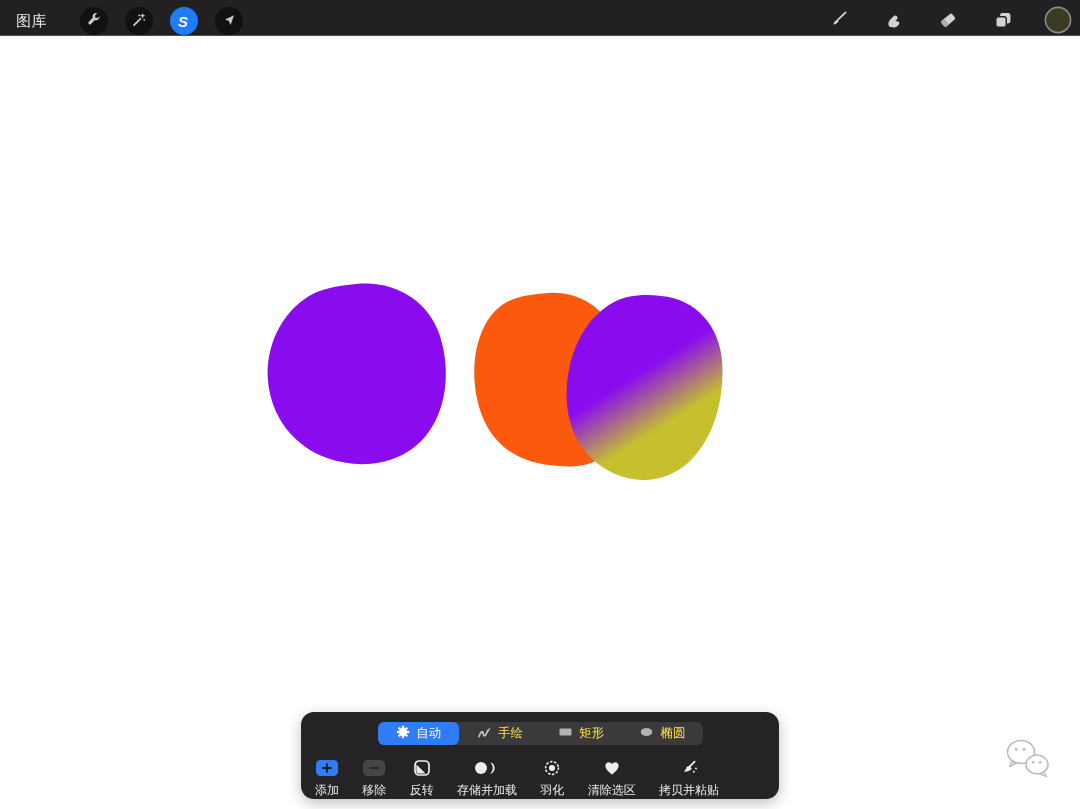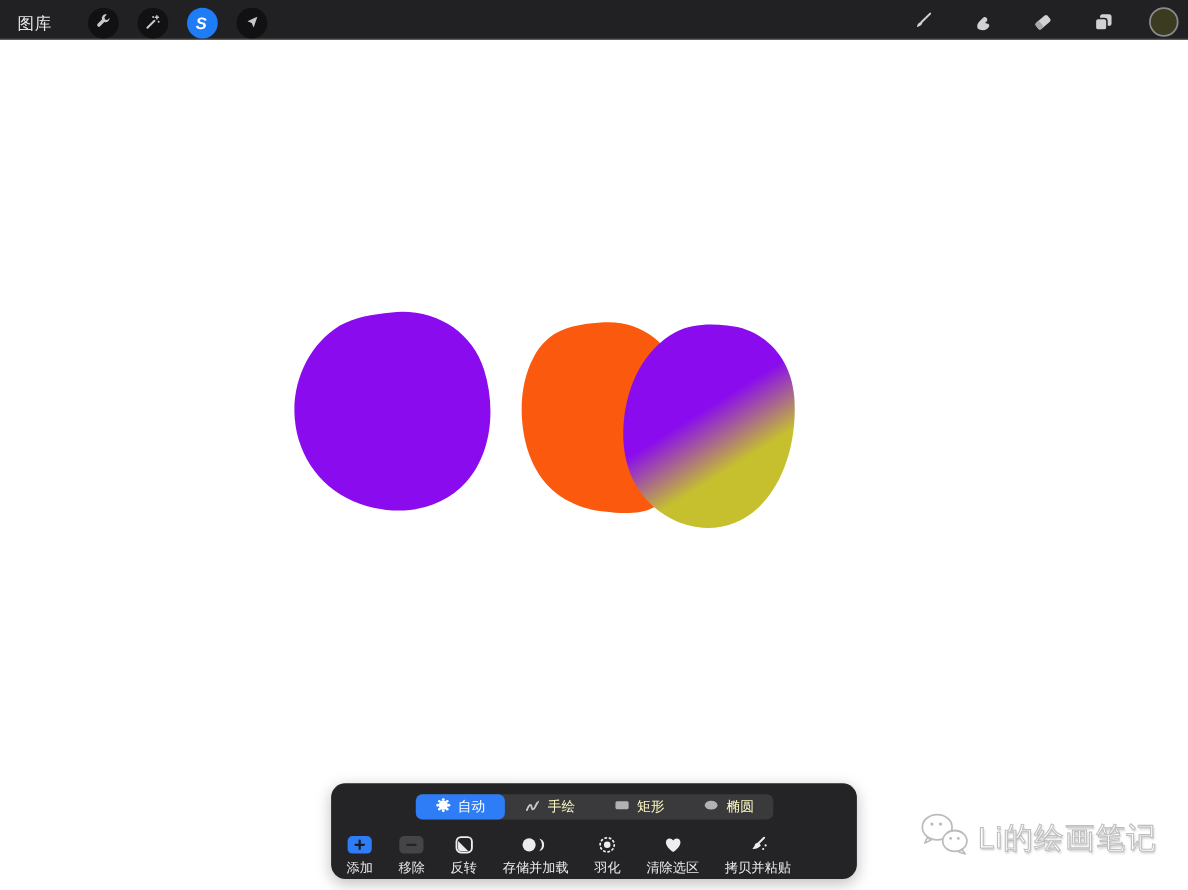--- a/index.html
+++ b/index.html
@@ -34,26 +34,26 @@
   .sel-panel {
     position:absolute; left:301px; top:712px; width:478px; height:87px;
     background:#242426; border-radius:13px; box-shadow:0 4px 14px rgba(0,0,0,.25);
   }
   .segmented {
     position:absolute; left:77px; top:10px; width:325px; height:23px;
     background:#3a3a3c; border-radius:6px; display:flex;
   }
   .segment {
     flex:1; display:flex; align-items:center; justify-content:center; gap:6px;
-    color:#fef9c3; font-size:12.5px; border:none; background:transparent; cursor:pointer; border-radius:6px;
+    color:#fde047; font-size:12.5px; border:none; background:transparent; cursor:pointer; border-radius:6px;
   }
   .segment.active { background:#2e7cf6; color:#ffffff; }
   .actions-row {
     position:absolute; left:0; top:42px; width:430px; height:45px;
-    display:flex; justify-content:space-between; padding:4px 12px 0 14px;
+    display:flex; justify-content:space-between; padding:4px 12px 0 14px;align-items:center;
   }
   .action-btn {
     display:flex; flex-direction:column; align-items:center; justify-content:flex-start; gap:4px;
     background:transparent; border:none; cursor:pointer; padding:0;
   }
   .action-icon { height:19px; display:flex; align-items:center; justify-content:center; }
   .action-label { font-size:12px; color:#ededef; white-space:nowrap; }
   .action-btn.disabled .action-label { color:#e5e5e5; }
 
   
@@ -301,16 +301,15 @@
         <ellipse cx="17" cy="15" rx="13.5" ry="11.5" fill="#ffffff" stroke="#bcbcbc" stroke-width="1.6"></ellipse>
         <path d="M8 24.5l-2.4 5 6-2.8z" fill="#ffffff" stroke="#bcbcbc" stroke-width="1.4" stroke-linejoin="round"></path>
         <circle cx="12.2" cy="12.2" r="1.5" fill="#bcbcbc"></circle>
         <circle cx="20" cy="12.2" r="1.5" fill="#bcbcbc"></circle>
         <ellipse cx="33" cy="27.5" rx="11" ry="9.5" fill="#ffffff" stroke="#bcbcbc" stroke-width="1.6"></ellipse>
         <path d="M39.5 35l3 4.4-6.3-2z" fill="#ffffff" stroke="#bcbcbc" stroke-width="1.4" stroke-linejoin="round"></path>
         <circle cx="29.2" cy="25.2" r="1.3" fill="#bcbcbc"></circle>
         <circle cx="36.2" cy="25.2" r="1.3" fill="#bcbcbc"></circle>
       </svg>
     </span>
-    <span class="wm-text">Li的绘画笔记</span>
   </div>
 
 </div>
 
 </body></html>

